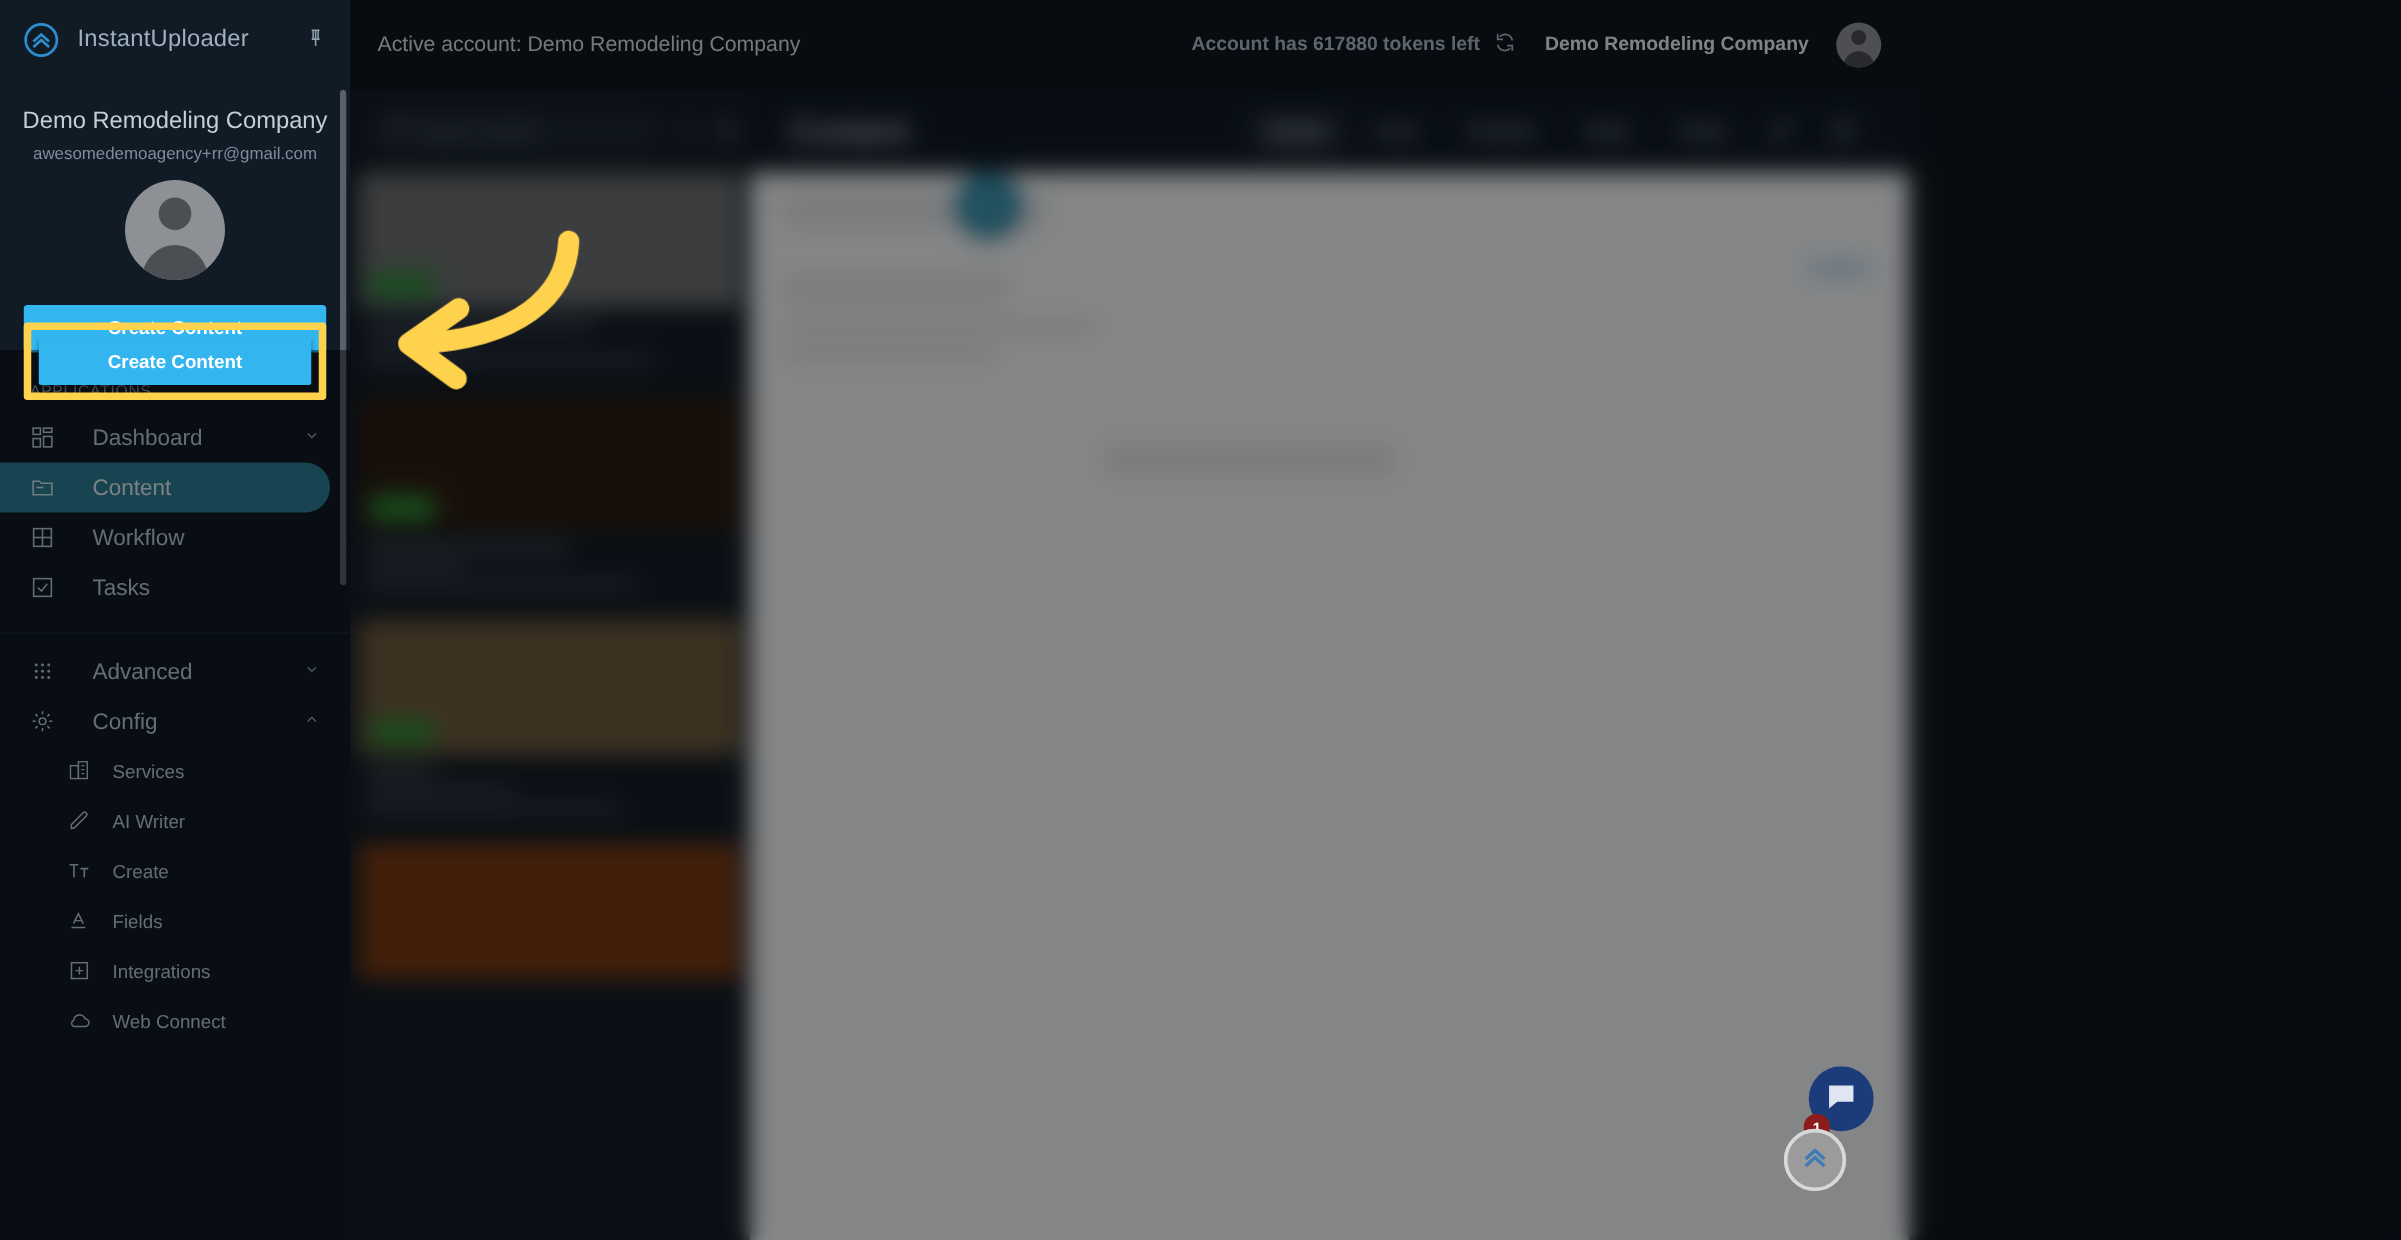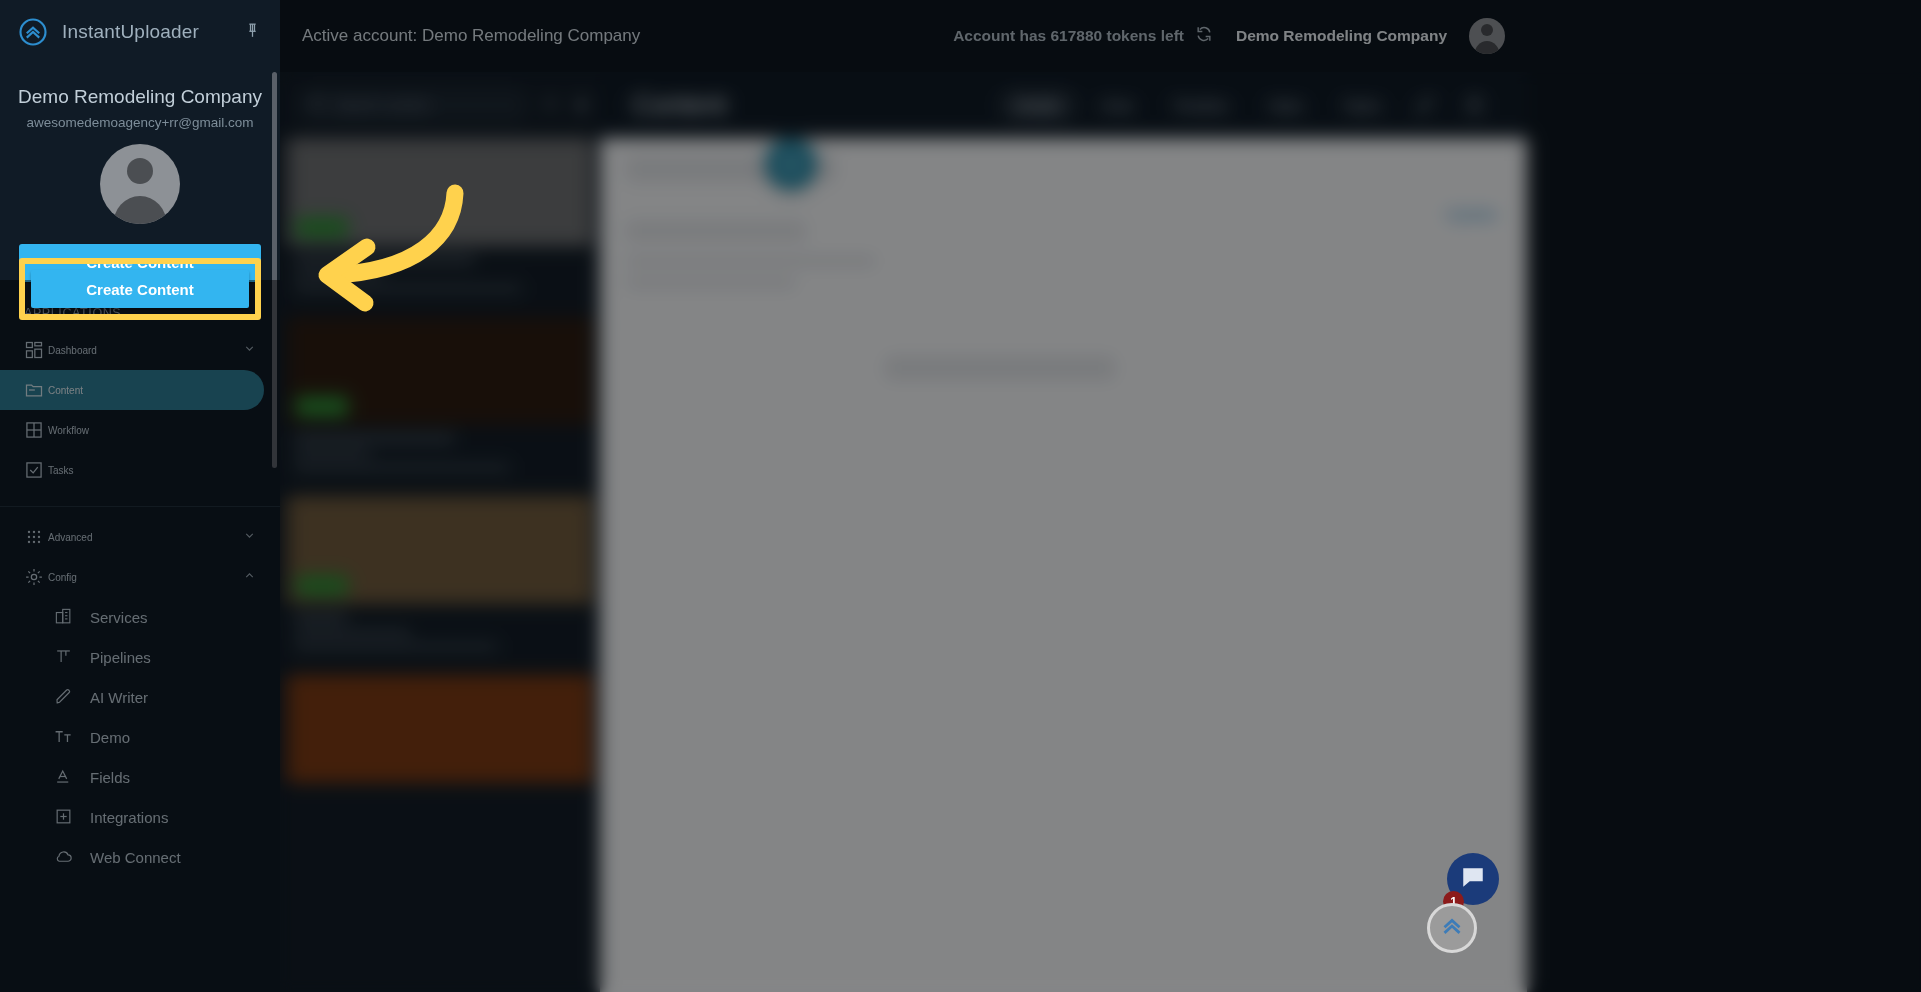--- a/index.html
+++ b/index.html
@@ -52,22 +52,22 @@
     background: #33b5f0; color: #ffffff; font-weight: bold; font-size: 15px;
     text-align: center; border-radius: 3px; border: 0;
     box-shadow: 0 1px 2px rgba(0,0,0,.35);
   }
 
   .sb-section-label {
     color: #8795a1; font-size: 12.5px; letter-spacing: .6px;
     padding: 24px 0 10px 24px;
   }
   .nav-item {
-    display: flex; align-items: center; gap: 4px;
-    height: 40px; padding: 0 24px; color: #b9c6d1; font-size: 10px;
+    display: flex; align-items: center; gap: 30px;
+    height: 40px; padding: 0 24px; color: #b9c6d1; font-size: 18px;
     position: relative;
   }
   .nav-item.active {
     background: #2d7b92; color: #dfe9ef;
     border-radius: 0 22px 22px 0; margin-right: 16px;
   }
   .nav-item .chev { margin-left: auto; font-size: 12px; color: #9aa8b3; }
   .nav-ico { width: 20px; height: 20px; flex: 0 0 20px; display: block; }
   .nav-divider { height: 1px; background: #22303c; margin: 16px 0 10px; }
   .nav-item.sub { padding-left: 54px; font-size: 15px; gap: 16px; height: 40px; }
@@ -331,43 +331,33 @@
             <line x1="14" y1="7" x2="17" y2="7"></line>
               <line x1="14" y1="11" x2="17" y2="11"></line>
               <line x1="14" y1="15" x2="17" y2="15"></line>
           </svg>
         </span>
         <span>Services</span>
       </div>
       <div class="nav-item sub">
         <span class="nav-ico">
           <svg viewBox="0 0 24 24" width="19" height="19" fill="none" stroke="#b9c6d1" stroke-width="1.5">
-            <line x1="4" y1="5" x2="20" y2="5"></line>
-              <line x1="9" y1="5" x2="9" y2="19"></line>
-              <line x1="15" y1="5" x2="15" y2="11"></line>
-          </svg>
-        </span>
-        <span>Pipelines</span>
-      </div>
-      <div class="nav-item sub">
-        <span class="nav-ico">
-          <svg viewBox="0 0 24 24" width="19" height="19" fill="none" stroke="#b9c6d1" stroke-width="1.5">
             <path d="M4 20l3-.8L19.2 7a1.8 1.8 0 0 0 0-2.5l-.7-.7a1.8 1.8 0 0 0-2.5 0L3.8 16.1z"></path>
           </svg>
         </span>
         <span>AI Writer</span>
       </div>
       <div class="nav-item sub">
         <span class="nav-ico">
           <svg viewBox="0 0 24 24" width="19" height="19" fill="none" stroke="#b9c6d1" stroke-width="1.6">
             <path d="M2 6h9M6.5 6v13"></path>
               <path d="M13 10h8M17 10v9"></path>
           </svg>
         </span>
-        <span>Demo</span>
+        <span>Create</span>
       </div>
       <div class="nav-item sub">
         <span class="nav-ico">
           <svg viewBox="0 0 24 24" width="19" height="19" fill="none" stroke="#b9c6d1" stroke-width="1.5">
             <path d="M6 15L11 5l5 10"></path>
               <line x1="7.6" y1="12" x2="14.4" y2="12"></line>
               <line x1="4" y1="19" x2="18" y2="19"></line>
           </svg>
         </span>
         <span>Fields</span>

